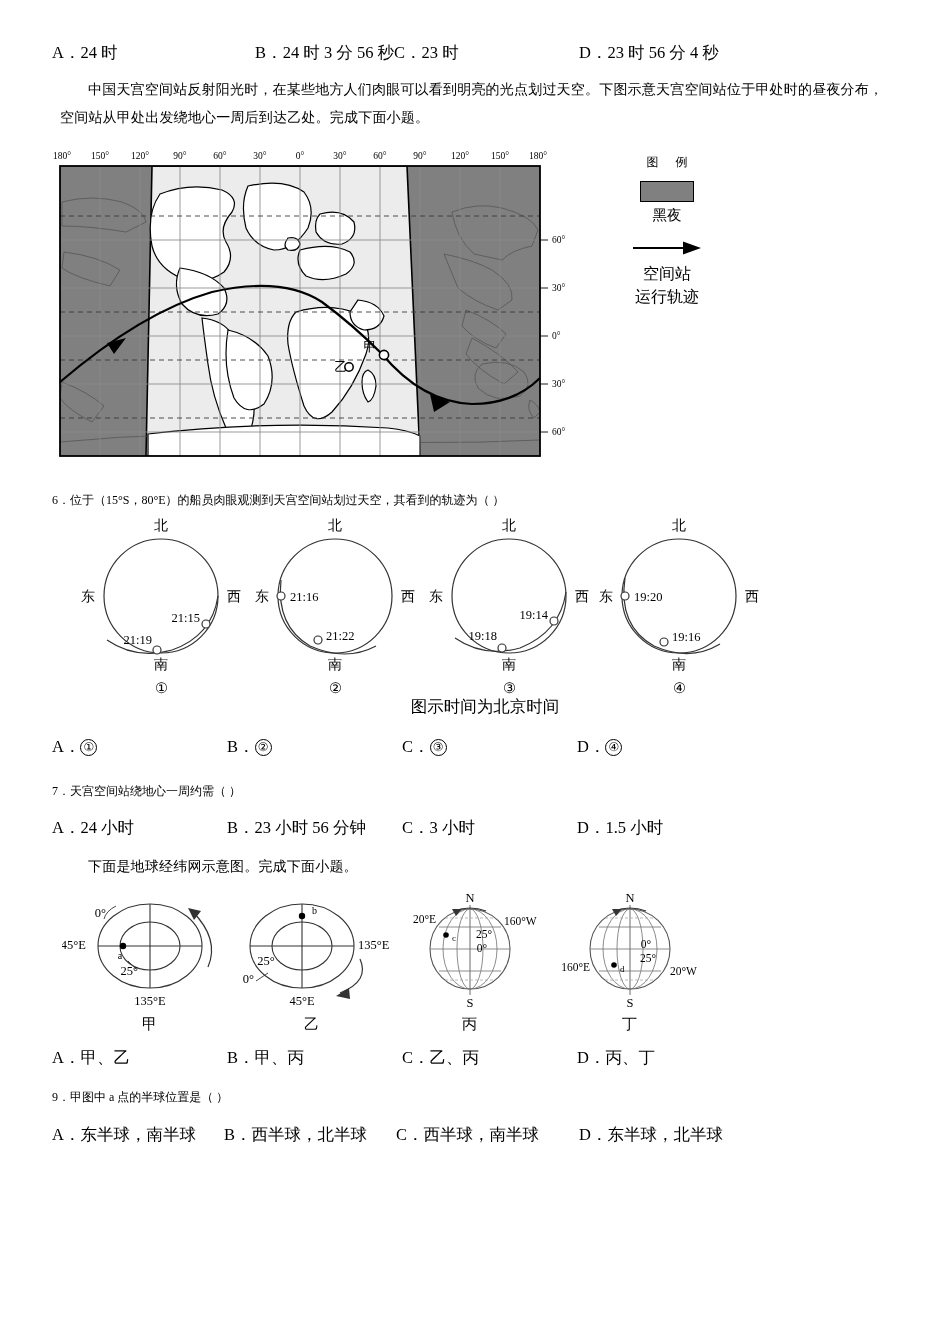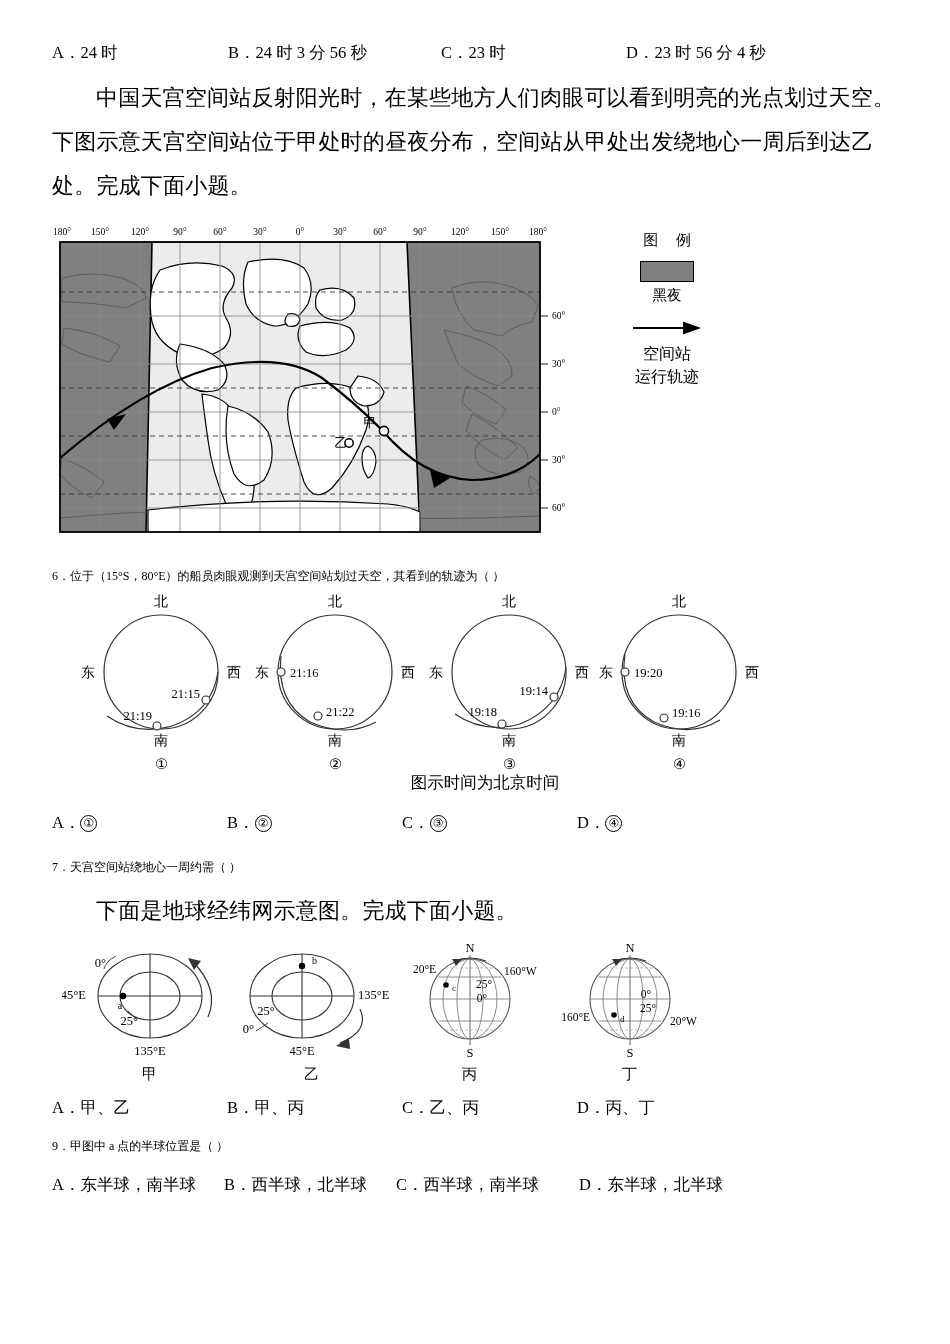--- a/index.html
+++ b/index.html
@@ -26,39 +26,39 @@
   }
 
   
   .qline {
     font-size: 12px;
     line-height: 1.55;
     margin: 0;
     white-space: nowrap;
   }
   .para {
-    font-size: 22px;
+    font-size: 14px;
     line-height: 2.0;
     text-indent: 2em;
-    margin: 0;
+    margin: 8px;
     font-family: "Liberation Serif", "DejaVu Serif", serif;
     letter-spacing: 0.2px;
   }
   .opts {
     display: flex;
     font-size: 16.5px;
     margin: 0;
     line-height: 1.6;
   }
   .opt { white-space: nowrap; }
 
   
   .optrow-1 .opt:nth-child(1){ width: 176px; }
-  .optrow-1 .opt:nth-child(2){ width: 166px; }
-  .optrow-1 .opt:nth-child(3){ width: 185px; margin-left: 47px; }
+  .optrow-1 .opt:nth-child(2){ width: 166px; text-align: right; }
+  .optrow-1 .opt:nth-child(3){ width: 185px; }
 
   .optrow-2 .opt:nth-child(1){ width: 175px; }
   .optrow-2 .opt:nth-child(2){ width: 175px; }
   .optrow-2 .opt:nth-child(3){ width: 175px; }
 
   .optrow-3 .opt:nth-child(1){ width: 175px; }
   .optrow-3 .opt:nth-child(2){ width: 175px; }
   .optrow-3 .opt:nth-child(3){ width: 175px; }
 
   .optrow-4 .opt:nth-child(1){ width: 175px; }
@@ -89,21 +89,21 @@
   }
   .legend-box {
     position: absolute;
     left: 535px;
     top: 12px;
     width: 160px;
     text-align: center;
     font-size: 14.5px;
     line-height: 1.35;
   }
-  .legend-title { letter-spacing: 7px; padding-left:7px; font-size: 15px; margin-bottom: 10px;}
+  .legend-title { letter-spacing: 7px; padding-left:7px; font-size: 12px; margin-bottom: 10px;}
   .legend-swatch {
     width: 54px; height: 21px;
     background: #808080;
     border: 1.3px solid #000;
     margin: 0 auto 4px auto;
   }
   .legend-arrow-wrap { margin-top: 16px; }
   .legend-sub { font-size: 16px; line-height: 1.25; margin-top: 3px; }
 
   
@@ -370,20 +370,26 @@
 
   <div class="opts optrow-2" style="margin-top:16px">
     <span class="opt"><span>A．</span><span class="circled">①</span></span>
     <span class="opt"><span>B．</span><span class="circled">②</span></span>
     <span class="opt"><span>C．</span><span class="circled">③</span></span>
     <span class="opt"><span>D．</span><span class="circled">④</span></span>
   </div>
 
   <div class="qline" style="margin-top:22px">
     <span>7．</span><span>天宫空间站绕地心一周约需（  ）</span>
+  </div>
+  <div class="opts optrow-3" style="margin-top:14px">
+    <span class="opt"><span>A．</span><span>24 小时</span></span>
+    <span class="opt"><span>B．</span><span>23 小时 56 分钟</span></span>
+    <span class="opt"><span>C．</span><span>3 小时</span></span>
+    <span class="opt"><span>D．</span><span>1.5 小时</span></span>
   </div>
 
   <p class="para" style="margin-top:12px">下面是地球经纬网示意图。完成下面小题。</p>
 
   <div id="globe-row">
 
     <div class="globe-item" style="left:10px">
       <svg width="175" height="122" viewBox="0 0 175 122">
         <ellipse cx="88" cy="57" rx="52" ry="42" fill="none" stroke="#333" stroke-width="1.1"></ellipse>
         <ellipse cx="88" cy="57" rx="30" ry="24" fill="none" stroke="#333" stroke-width="1.1"></ellipse>

